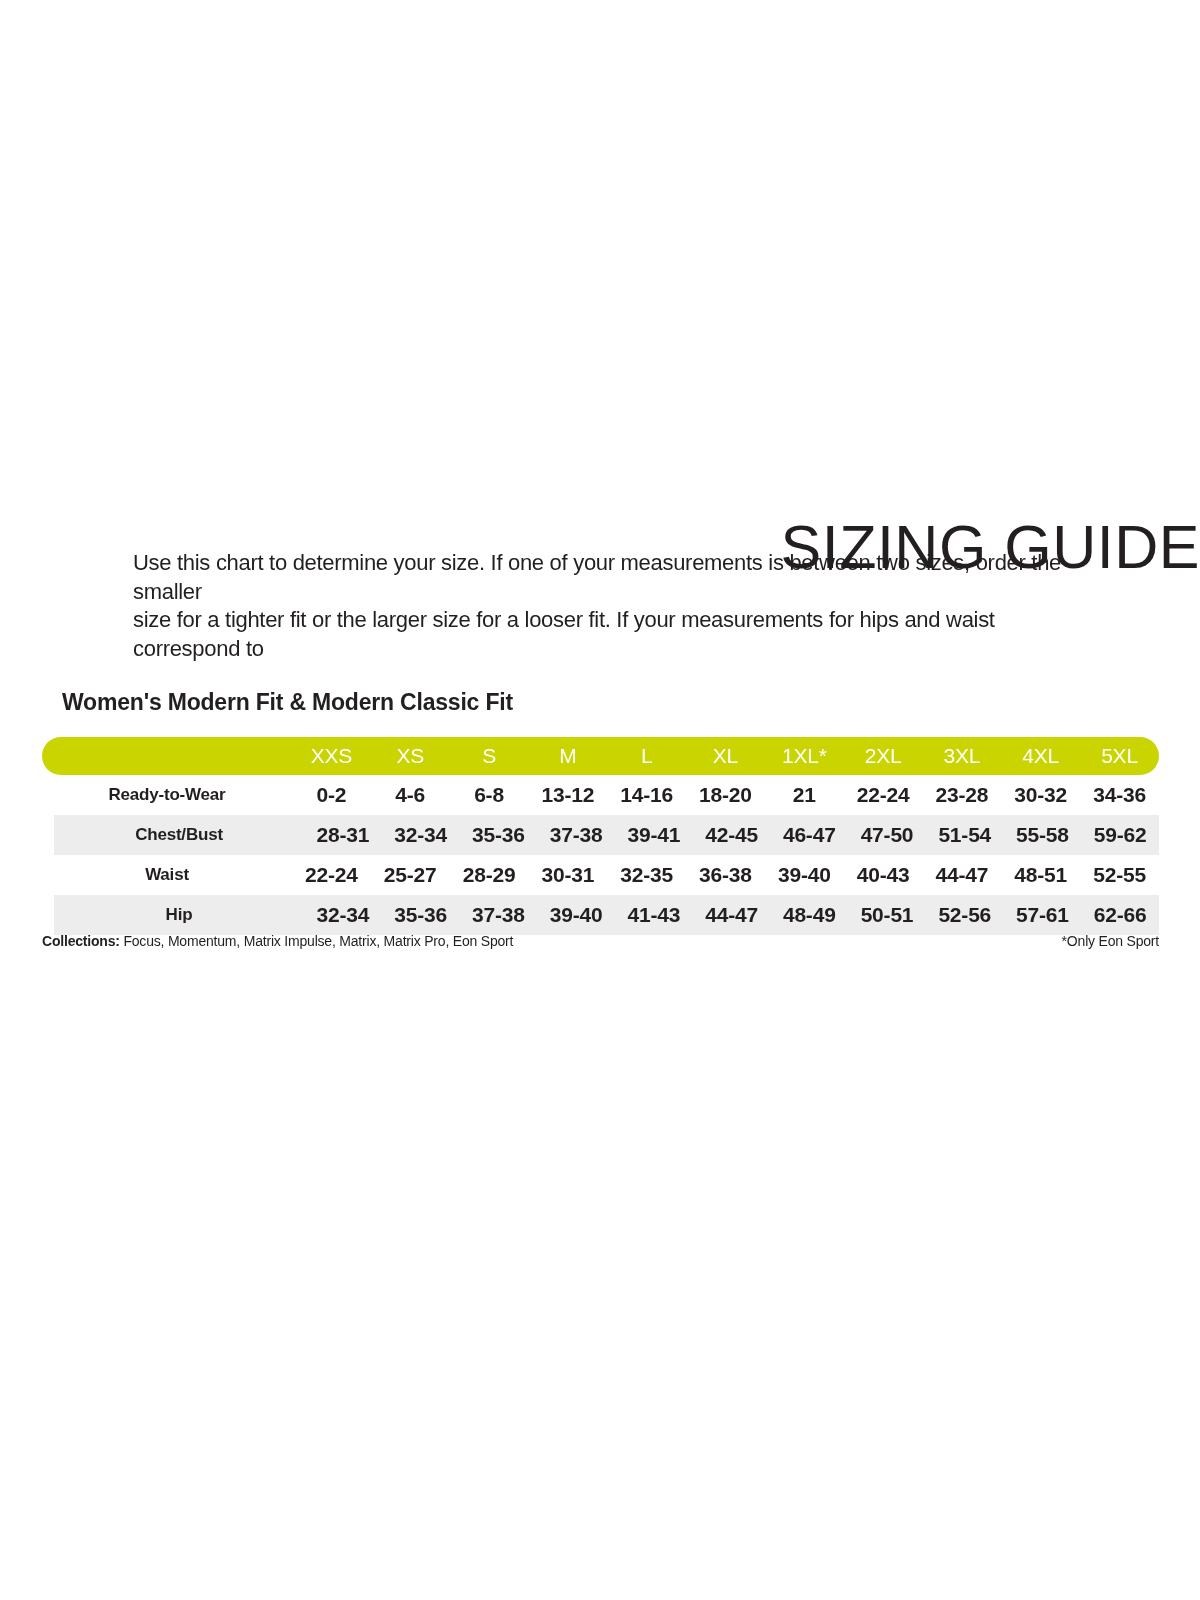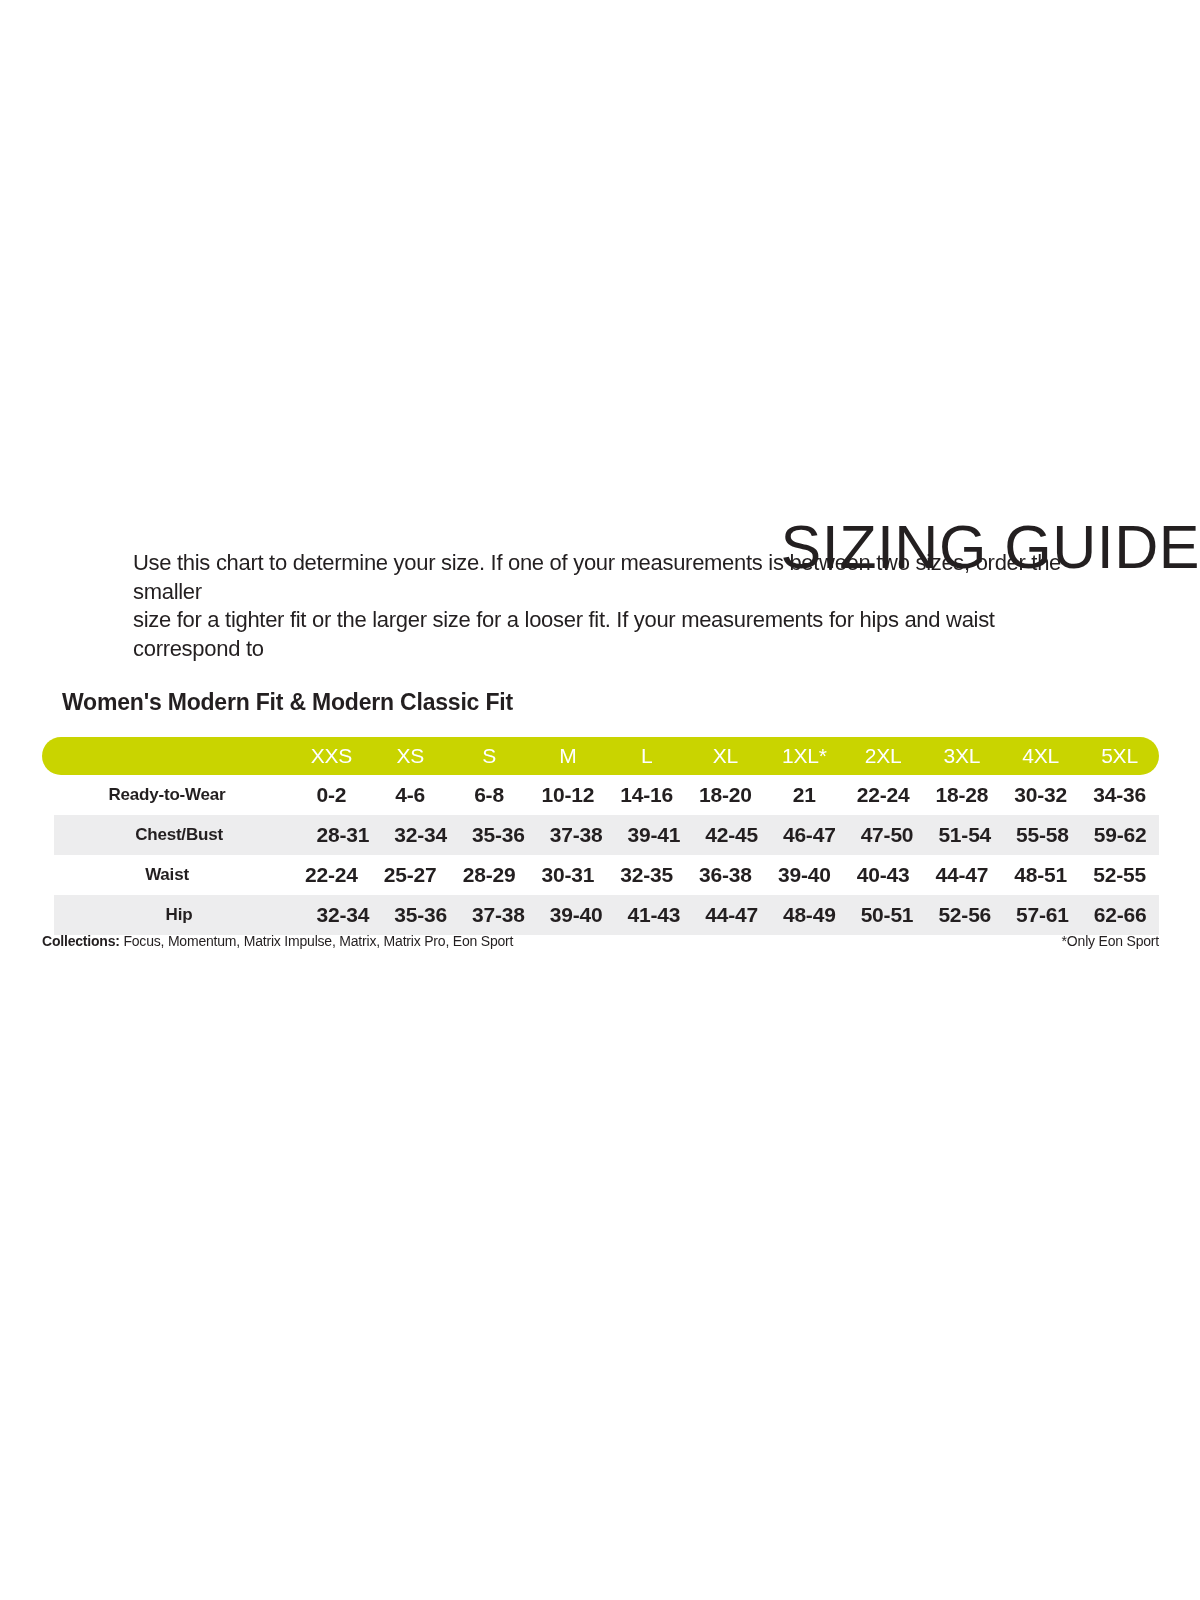--- a/index.html
+++ b/index.html
@@ -122,26 +122,26 @@
     <div class="cell">3XL</div>
     <div class="cell">4XL</div>
     <div class="cell">5XL</div>
   </div>
 
   <div class="t-row">
     <div class="cell-label">Ready-to-Wear</div>
     <div class="cell">0-2</div>
     <div class="cell">4-6</div>
     <div class="cell">6-8</div>
-    <div class="cell">10-12</div>
+    <div class="cell">13-12</div>
     <div class="cell">14-16</div>
     <div class="cell">18-20</div>
     <div class="cell">21</div>
     <div class="cell">22-24</div>
-    <div class="cell">18-28</div>
+    <div class="cell">23-28</div>
     <div class="cell">30-32</div>
     <div class="cell">34-36</div>
   </div>
 
   <div class="t-row alt">
     <div class="cell-label">Chest/Bust</div>
     <div class="cell">28-31</div>
     <div class="cell">32-34</div>
     <div class="cell">35-36</div>
     <div class="cell">37-38</div>

